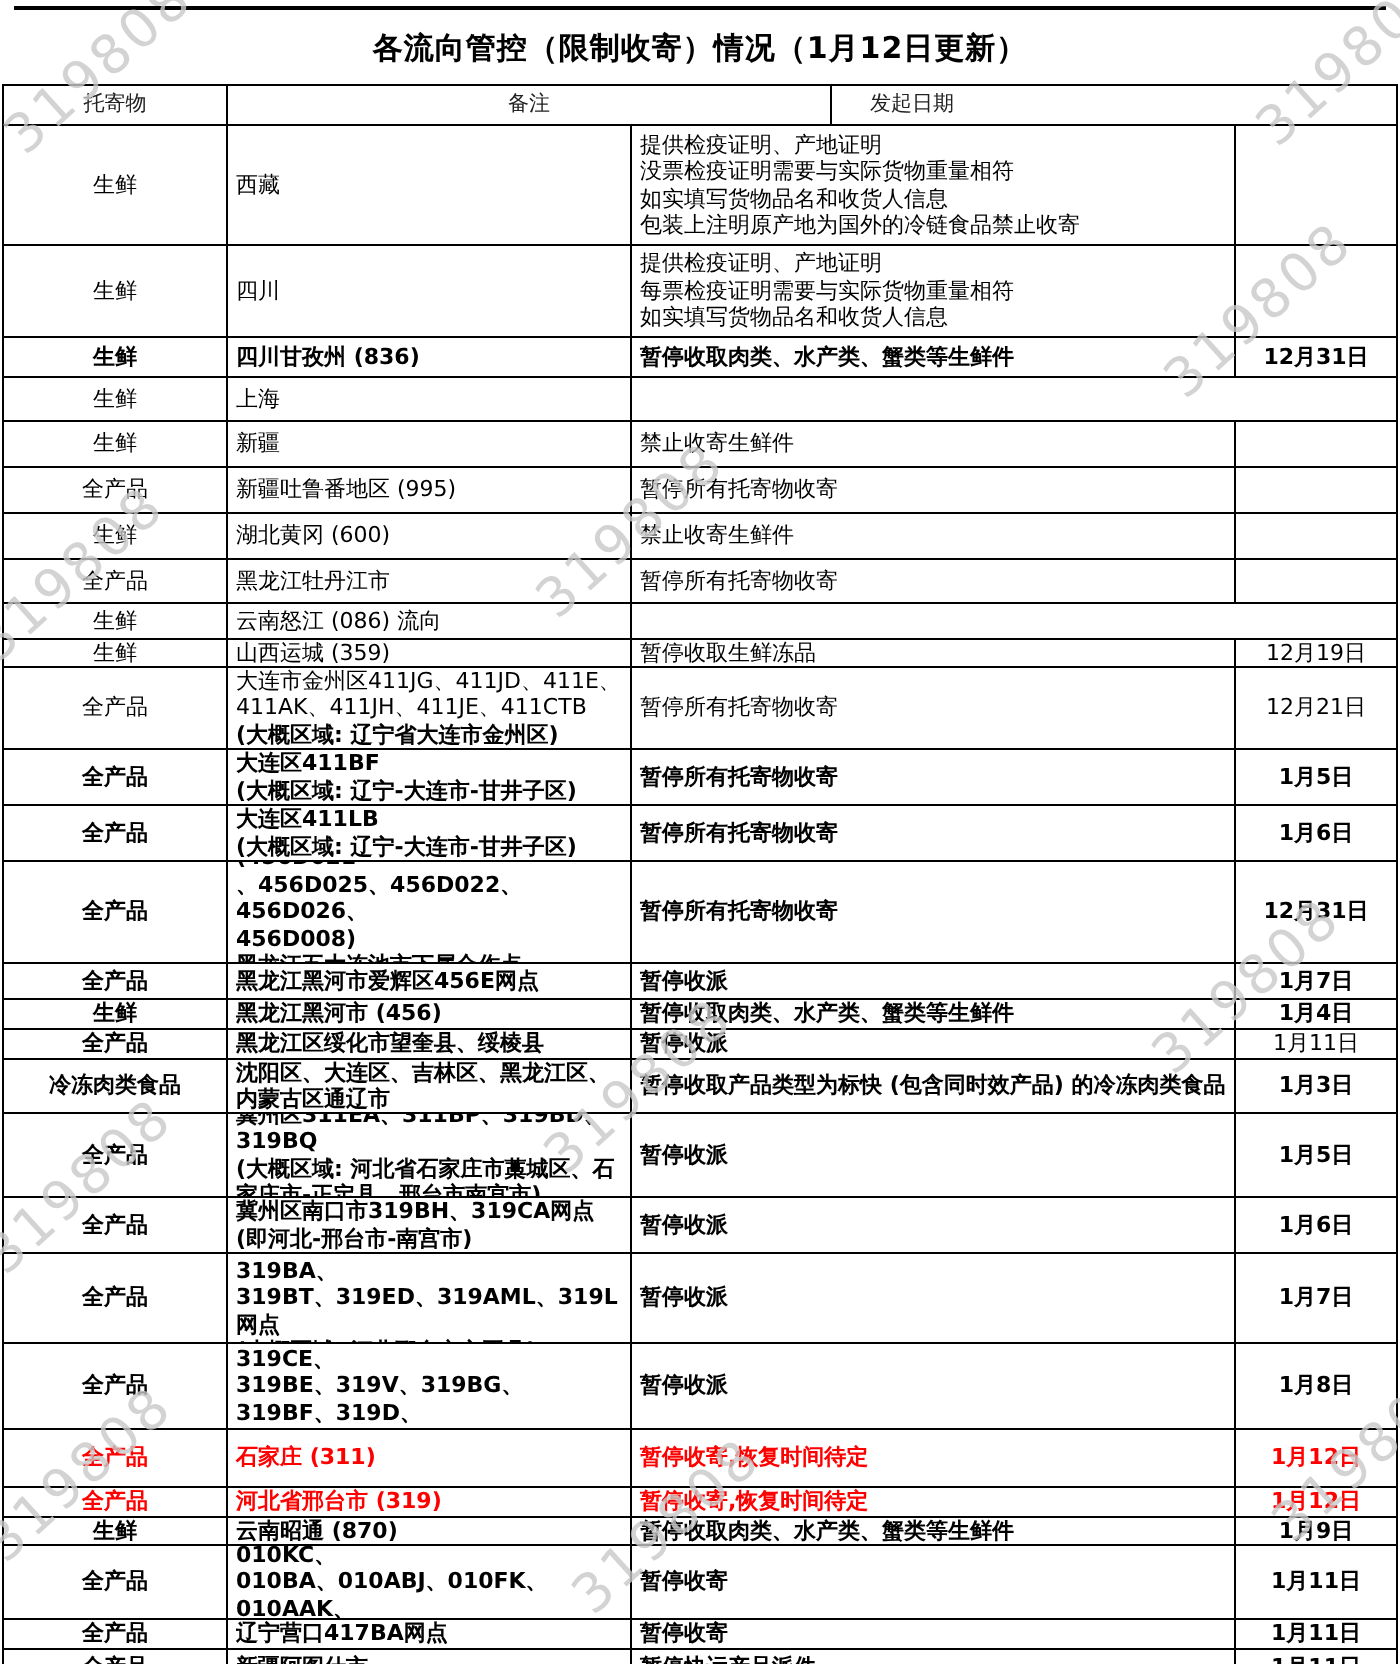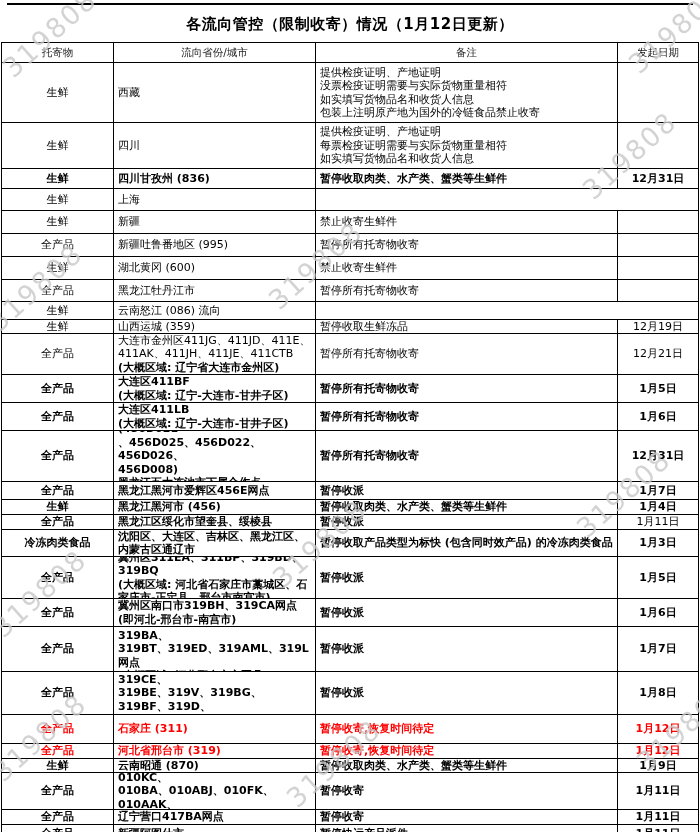--- a/index.html
+++ b/index.html
@@ -39,21 +39,20 @@
 </style>
 </head>
 <body>
 
 <div class="sheet">
   <div class="titlebar">各流向管控（限制收寄）情况（1月12日更新）</div>
 
   <div class="tbl">
     <div class="row hdr">
       <div class="c c1">托寄物</div>
-      <div class="c c2">流向省份/城市</div>
       <div class="c c3">备注</div>
       <div class="c c4">发起日期</div>
     </div>
     <div id="tbody">
         <div class="row" style="height: 60px;">
           <div class="c c1">生鲜</div>
           <div class="c c2">
             <div>
               <div class="pre">西藏</div>
             </div>

